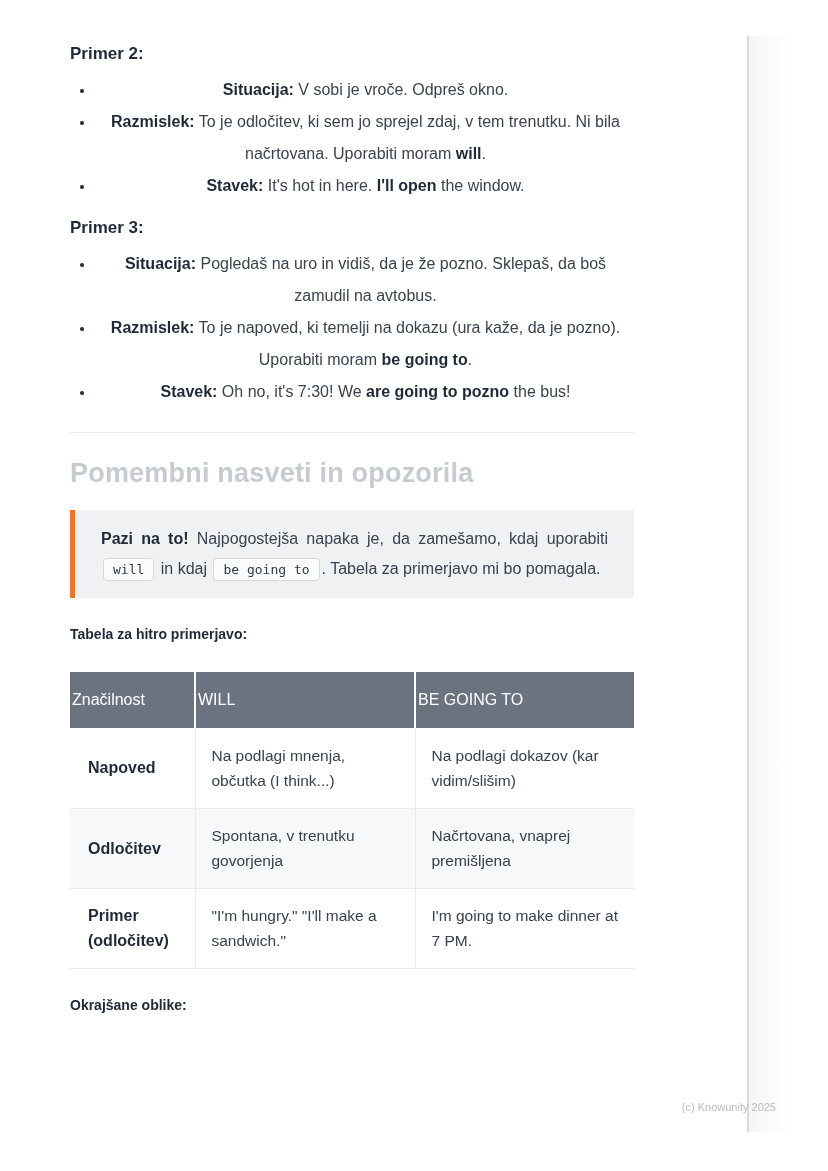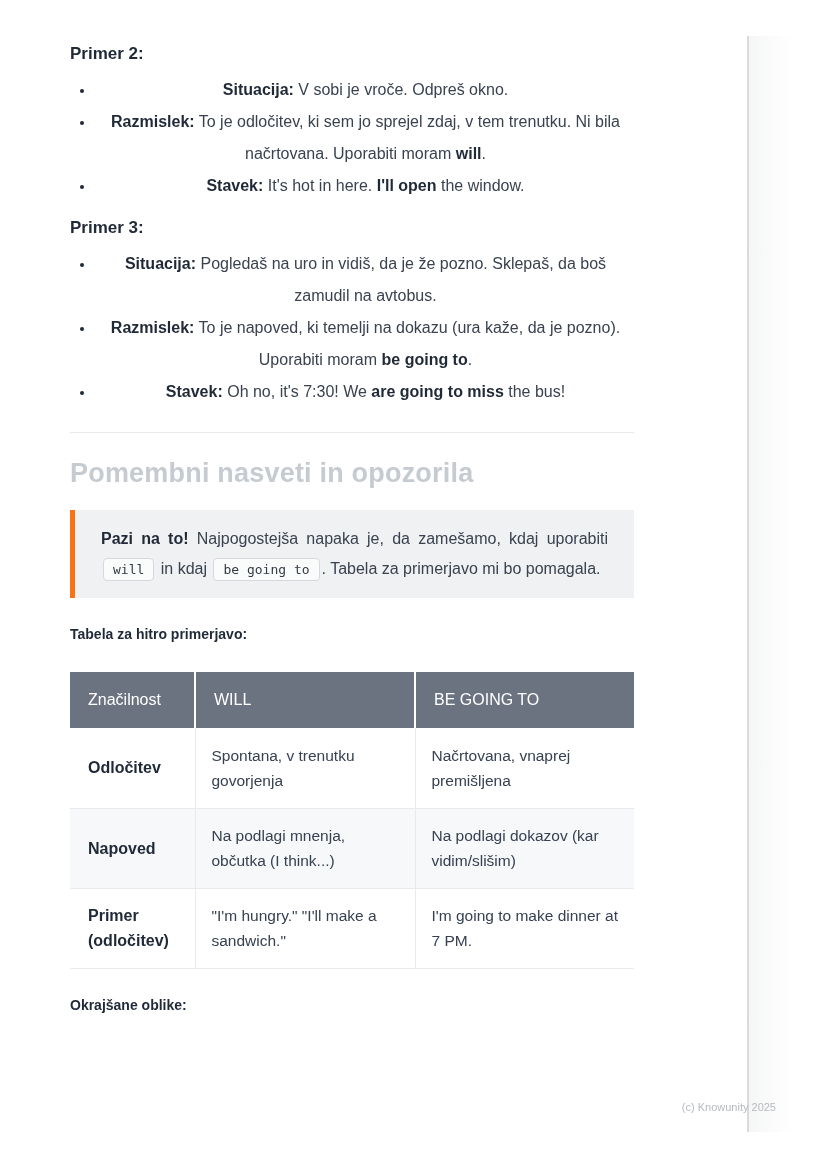--- a/index.html
+++ b/index.html
@@ -87,21 +87,21 @@
     border-collapse: collapse;
     table-layout: fixed;
   }
   table.compare thead th {
     background: #6b7280;
     color: #ffffff;
     font-weight: 400;
     font-size: 16px;
     text-align: left;
     height: 56px;
-    padding: 0 18px;
+    padding: 0 2px;
     vertical-align: middle;
   }
   table.compare thead th + th { border-left: 2px solid #ffffff; }
   table.compare tbody tr { height: 80px; }
   table.compare tbody tr:nth-child(even) { background: #f7f8fa; }
   table.compare tbody tr + tr { border-top: 1px solid #e8eaed; }
   table.compare tbody tr:last-child { border-bottom: 1px solid #e8eaed; }
   table.compare tbody th {
     font-weight: 700;
     font-size: 16px;
@@ -153,21 +153,21 @@
   <ul class="bullets">
       <li><span class="rb">Situacija:</span><span> V sobi je vroče. Odpreš okno.</span></li>
       <li><span class="rb">Razmislek:</span><span> To je odločitev, ki sem jo sprejel zdaj, v tem trenutku. Ni bila načrtovana. Uporabiti moram </span><span class="rb">will</span><span>.</span></li>
       <li><span class="rb">Stavek:</span><span> It's hot in here. </span><span class="rb">I'll open</span><span> the window.</span></li>
     </ul>
 
   <h4 class="mini-heading spaced">Primer 3:</h4>
   <ul class="bullets">
       <li><span class="rb">Situacija:</span><span> Pogledaš na uro in vidiš, da je že pozno. Sklepaš, da boš zamudil na avtobus.</span></li>
       <li><span class="rb">Razmislek:</span><span> To je napoved, ki temelji na dokazu (ura kaže, da je pozno). Uporabiti moram </span><span class="rb">be going to</span><span>.</span></li>
-      <li><span class="rb">Stavek:</span><span> Oh no, it's 7:30! We </span><span class="rb">are going to miss</span><span> the bus!</span></li>
+      <li><span class="rb">Stavek:</span><span> Oh no, it's 7:30! We </span><span class="rb">are going to pozno</span><span> the bus!</span></li>
     </ul>
 
   <hr class="divider">
 
   <h2 class="section-heading">Pomembni nasveti in opozorila</h2>
 
   <div class="callout"><span class="rb">Pazi na to!</span><span> Najpogostejša napaka je, da zamešamo, kdaj uporabiti </span><span class="code-chip">will</span><span> in kdaj </span><span class="code-chip">be going to</span><span>. Tabela za primerjavo mi bo pomagala.</span></div>
 
   <p class="bold-label">Tabela za hitro primerjavo:</p>
 
@@ -179,28 +179,28 @@
     </colgroup>
     <thead>
       <tr>
         <th>Značilnost</th>
         <th>WILL</th>
         <th>BE GOING TO</th>
       </tr>
     </thead>
     <tbody>
         <tr>
+          <th>Napoved</th>
+          <td>Na podlagi mnenja, občutka (I think...)</td>
+          <td>Na podlagi dokazov (kar vidim/slišim)</td>
+        </tr>
+        <tr>
           <th>Odločitev</th>
           <td>Spontana, v trenutku govorjenja</td>
           <td>Načrtovana, vnaprej premišljena</td>
-        </tr>
-        <tr>
-          <th>Napoved</th>
-          <td>Na podlagi mnenja, občutka (I think...)</td>
-          <td>Na podlagi dokazov (kar vidim/slišim)</td>
         </tr>
         <tr>
           <th>Primer (odločitev)</th>
           <td>"I'm hungry." "I'll make a sandwich."</td>
           <td>I'm going to make dinner at 7 PM.</td>
         </tr>
       </tbody>
   </table>
 
   <p class="bold-label">Okrajšane oblike:</p>

